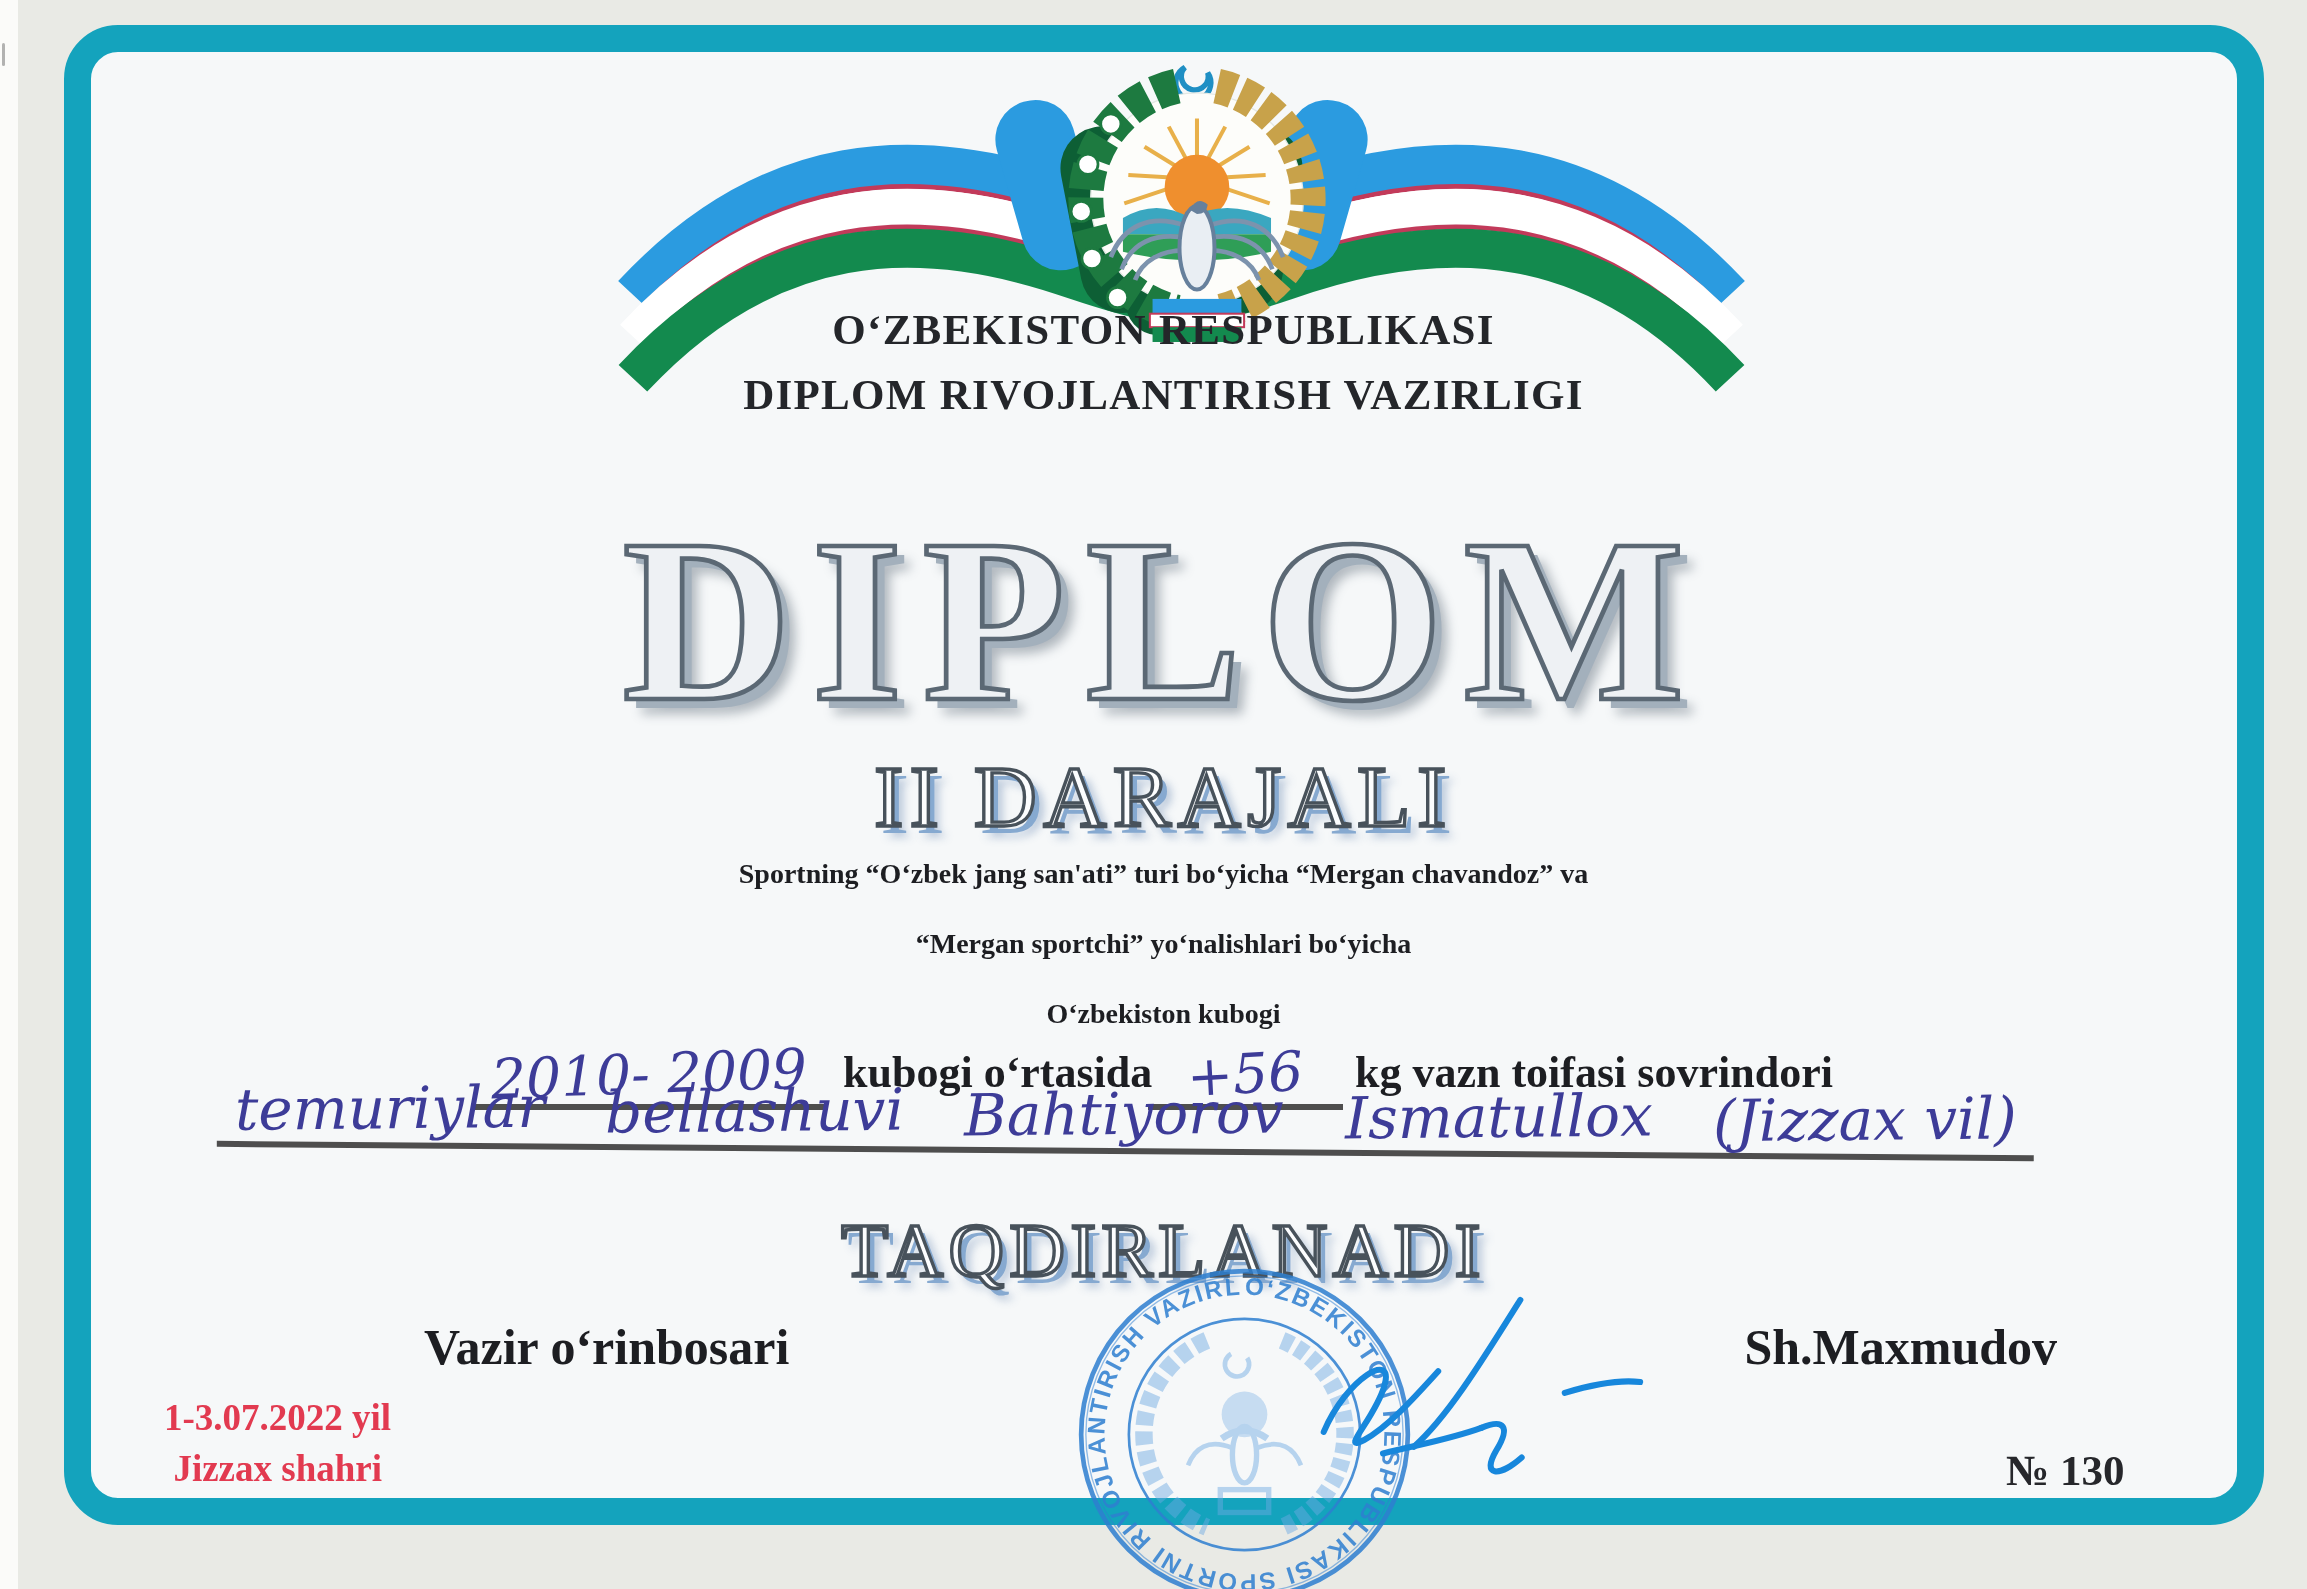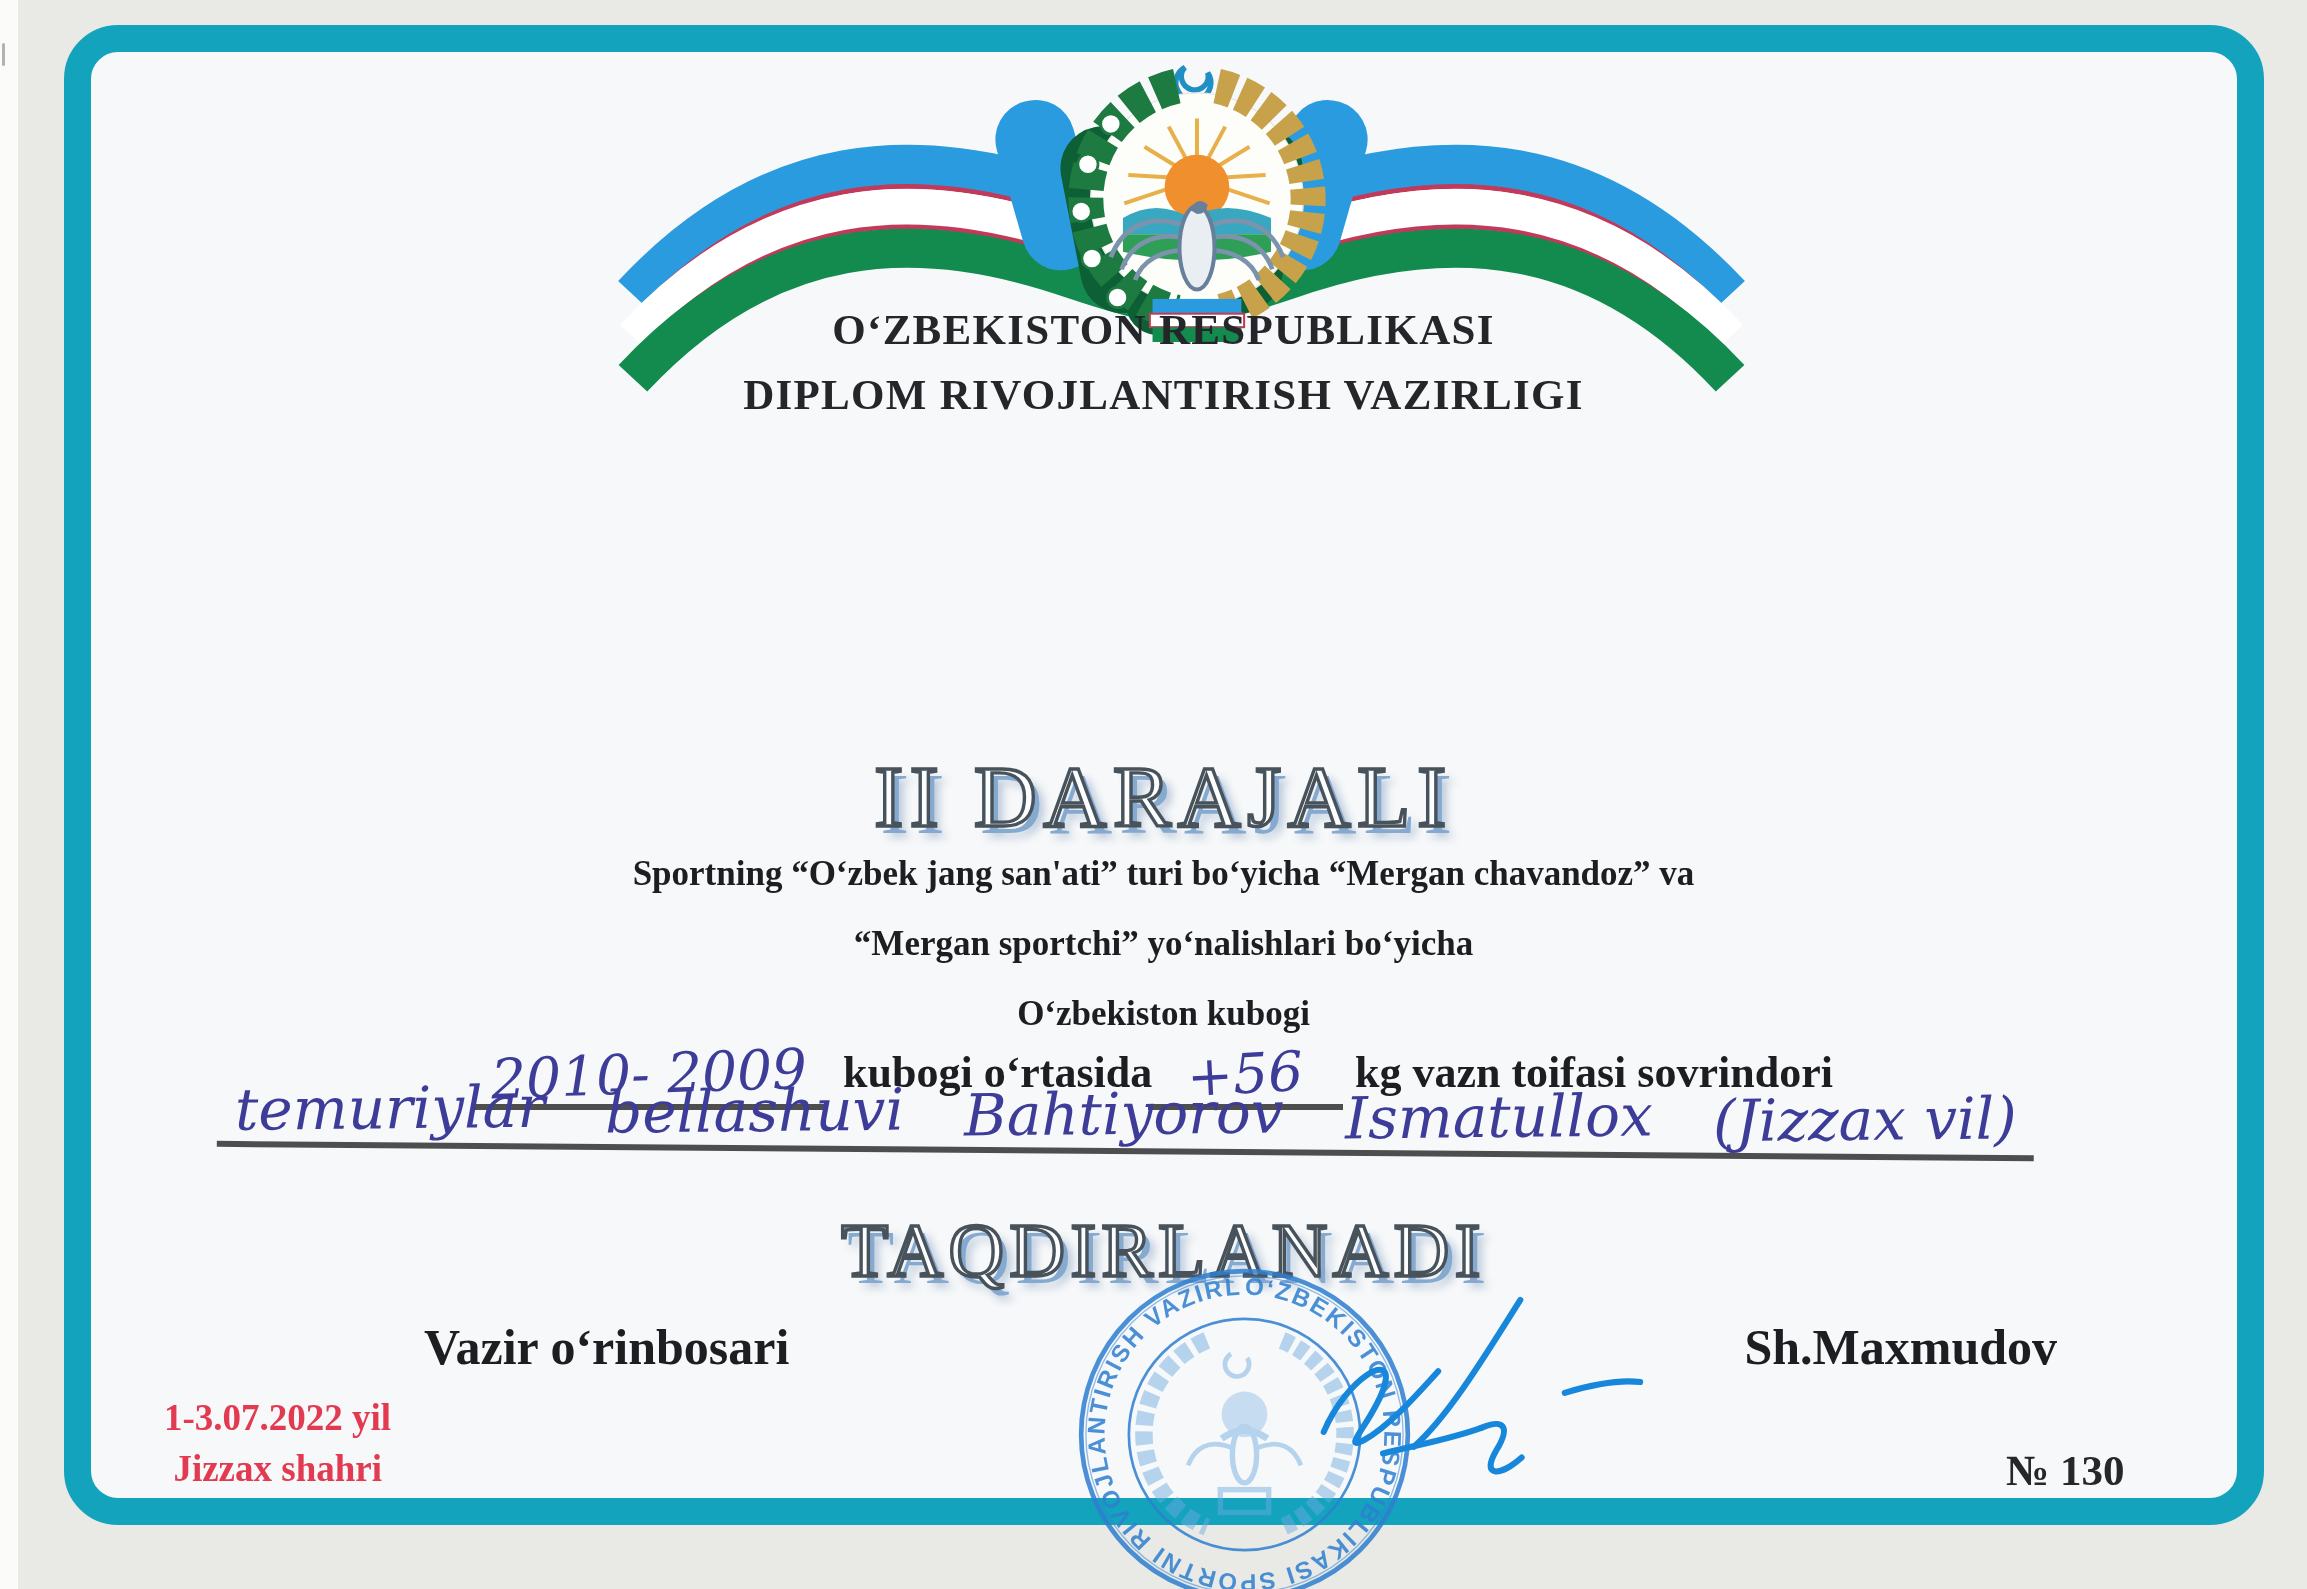--- a/index.html
+++ b/index.html
@@ -20,21 +20,21 @@
 
   .diplom{top:499px;font-weight:bold;font-size:234px;line-height:242px;letter-spacing:20px;
           color:#eef1f4;-webkit-text-stroke:4.7px #5b6874;
           text-shadow:9.4px 9.4px 0 #a3b0bc,15px 15px 10.8px rgba(70,85,100,.4);}
 
   .steel-blue{font-weight:normal;color:#fcfdfe;-webkit-text-stroke:3.4px #48525b;
           text-shadow:6px 6.7px 0 #86a9d0,10px 11.4px 8px rgba(90,125,170,.45);}
   .degree{top:746px;font-size:87px;letter-spacing:6.7px;}
   .award{top:1206px;font-size:77px;letter-spacing:5.4px;}
 
-  .para{top:839px;font-weight:bold;color:#1d1e22;font-size:35px;line-height:70px;}
+  .para{top:839px;font-weight:bold;color:#1d1e22;font-size:28px;line-height:70px;}
 
   .labels{font-weight:bold;color:#1d1e22;font-size:44px;}
   .hand{font-family:"DejaVu Serif",serif;font-style:italic;color:#3d3c98;}
   .blank{border-bottom:6px solid #4e4e4e;}
   .years-blank{left:471px;top:1042px;width:357px;height:62px;text-align:center;}
   .years-hand{display:inline-block;font-size:55px;transform:rotate(-2deg);}
   .years-label{left:843px;top:1047px;}
   .weight-blank{left:1148px;top:1042px;width:195px;height:62px;text-align:center;}
   .weight-hand{display:inline-block;font-size:55px;transform:rotate(-3deg);}
   .weight-label{left:1355px;top:1047px;}
@@ -130,20 +130,21 @@
         <rect x="-66" y="28" width="132" height="22" fill="#138a4e"></rect>
       </g>
     </g>
   </svg>
 
   <div class="abs center header">
     <div>O‘ZBEKISTON RESPUBLIKASI</div>
     <div>DIPLOM RIVOJLANTIRISH VAZIRLIGI</div>
   </div>
 
+  <div class="abs center diplom">DIPLOM</div>
 
   <div class="abs center steel-blue degree">II DARAJALI</div>
 
   <div class="abs center para">
     <div>Sportning “O‘zbek jang san'ati” turi bo‘yicha “Mergan chavandoz” va</div>
     <div>“Mergan sportchi” yo‘nalishlari bo‘yicha</div>
     <div>O‘zbekiston kubogi</div>
   </div>
 
   <div class="abs blank years-blank">

